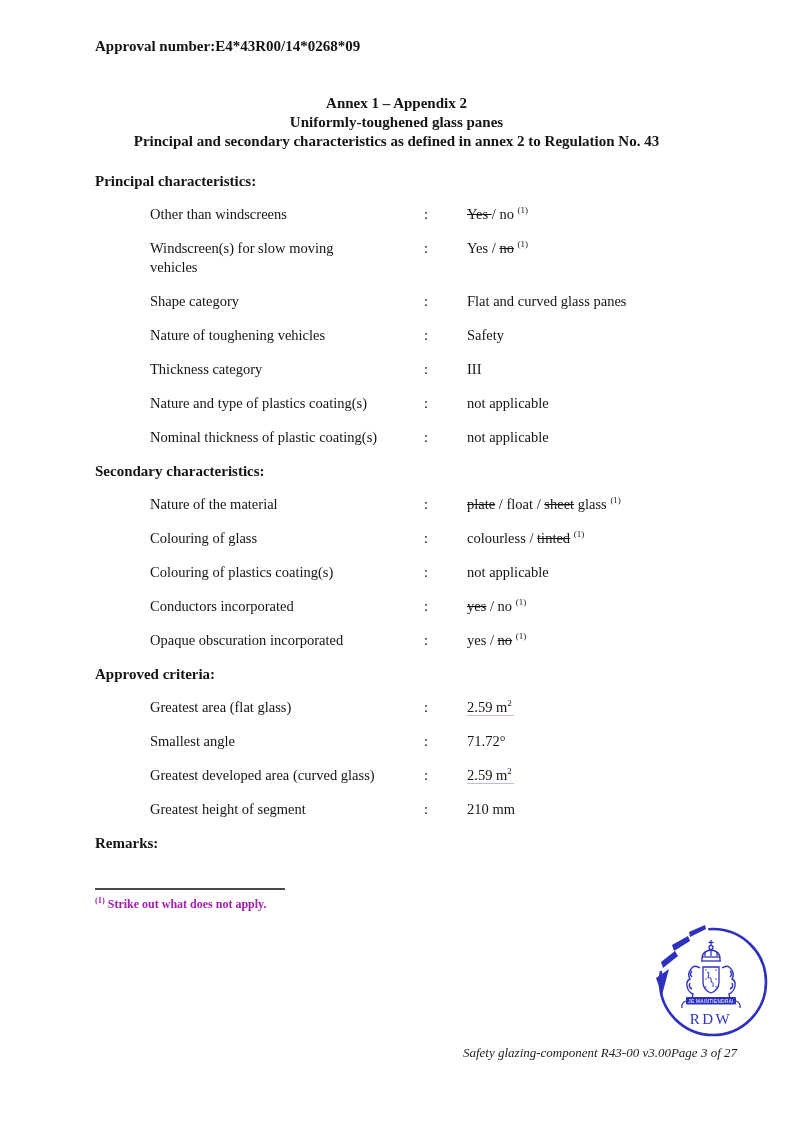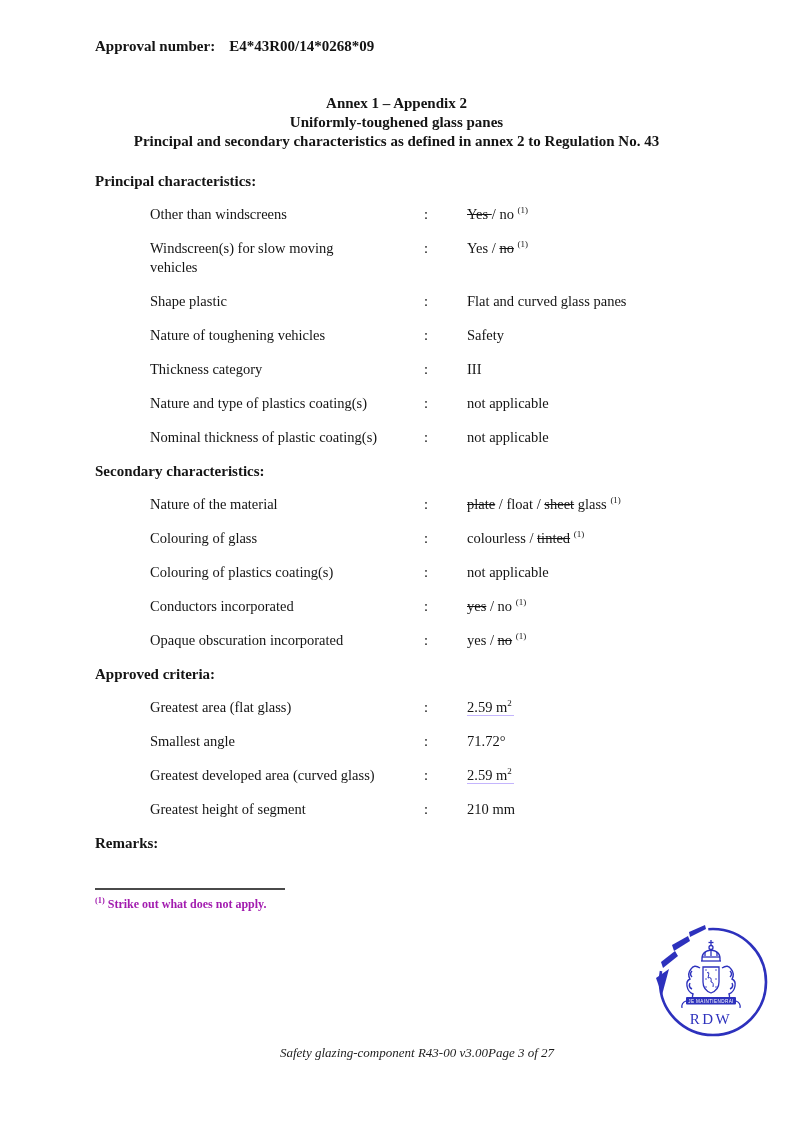--- a/index.html
+++ b/index.html
@@ -4,21 +4,21 @@
 <style>
   html,body { margin:0; padding:0; background:#ffffff; }
   .page {
     position:relative; width:793px; height:1122px; background:#ffffff;
     font-family:"Liberation Serif", serif; color:#141414; overflow:hidden;
   }
   .approval {
     position:absolute; left:95px; top:38px;
     font-size:15px; font-weight:bold; white-space:nowrap;
   }
-  .approval .num { margin-left:14px; }
+  .approval .num { margin-left:0; }
   .title-block {
     position:absolute; left:0; right:0; top:94px; text-align:center;
     font-size:15px; font-weight:bold; line-height:19px;
   }
   .content { position:absolute; left:95px; top:172px; width:620px; font-size:14.5px; }
   .section-heading { font-size:15px; font-weight:bold; line-height:19px; margin:0 0 14px 0; }
   .row {
     display:grid; grid-template-columns:245px 14px 1fr;
     margin:0 0 15px 0; padding-left:55px; line-height:19px;gap:29px;
   }
@@ -28,21 +28,21 @@
   sup.fnref { font-size:0.62em; line-height:0; }
   .uline { display:inline-block; border-bottom:1px solid #c4b5fd; padding-right:2px; line-height:1.05; }
   .remarks { font-size:15px; font-weight:bold; line-height:19px; margin:0; }
   .footnote { position:absolute; left:95px; top:888px; width:420px; }
   .footnote-rule { width:190px; border-top:2px solid #4a4a4a; margin:0 0 6px 0; }
   .footnote-text { font-size:12px; color:#a21caf;font-weight:bold; }
   .footnote-text sup { font-size:0.7em; }
   .stamp { position:absolute; left:650px; top:923px; width:122px; height:117px; color:var(--stamp-color,#2d31bd); }
   .footer {
     position:absolute; left:97px; right:56px; top:1045px;
-    display:flex; justify-content:center;
+    display:flex; justify-content:flex-end;
     font-size:13px; font-style:italic; color:#1c1c1c;
   }
 </style>
 </head>
 <body>
 
 <div class="page">
 
   <div class="approval">
     <span>Approval number:</span><span class="num">E4*43R00/14*0268*09</span>
@@ -62,21 +62,21 @@
           <div class="colon">:</div>
           <div class="value"><span class="strike">Yes </span><span>/ no </span><sup class="fnref">(1)</sup></div>
         </div>
         <div class="row">
           <div class="label">Windscreen(s) for slow moving
 vehicles</div>
           <div class="colon">:</div>
           <div class="value"><span>Yes / </span><span class="strike">no</span><span> </span><sup class="fnref">(1)</sup></div>
         </div>
         <div class="row">
-          <div class="label">Shape plastic</div>
+          <div class="label">Shape category</div>
           <div class="colon">:</div>
           <div class="value"><span>Flat and curved glass panes</span></div>
         </div>
         <div class="row">
           <div class="label">Nature of toughening vehicles</div>
           <div class="colon">:</div>
           <div class="value"><span>Safety</span></div>
         </div>
         <div class="row">
           <div class="label">Thickness category</div>

